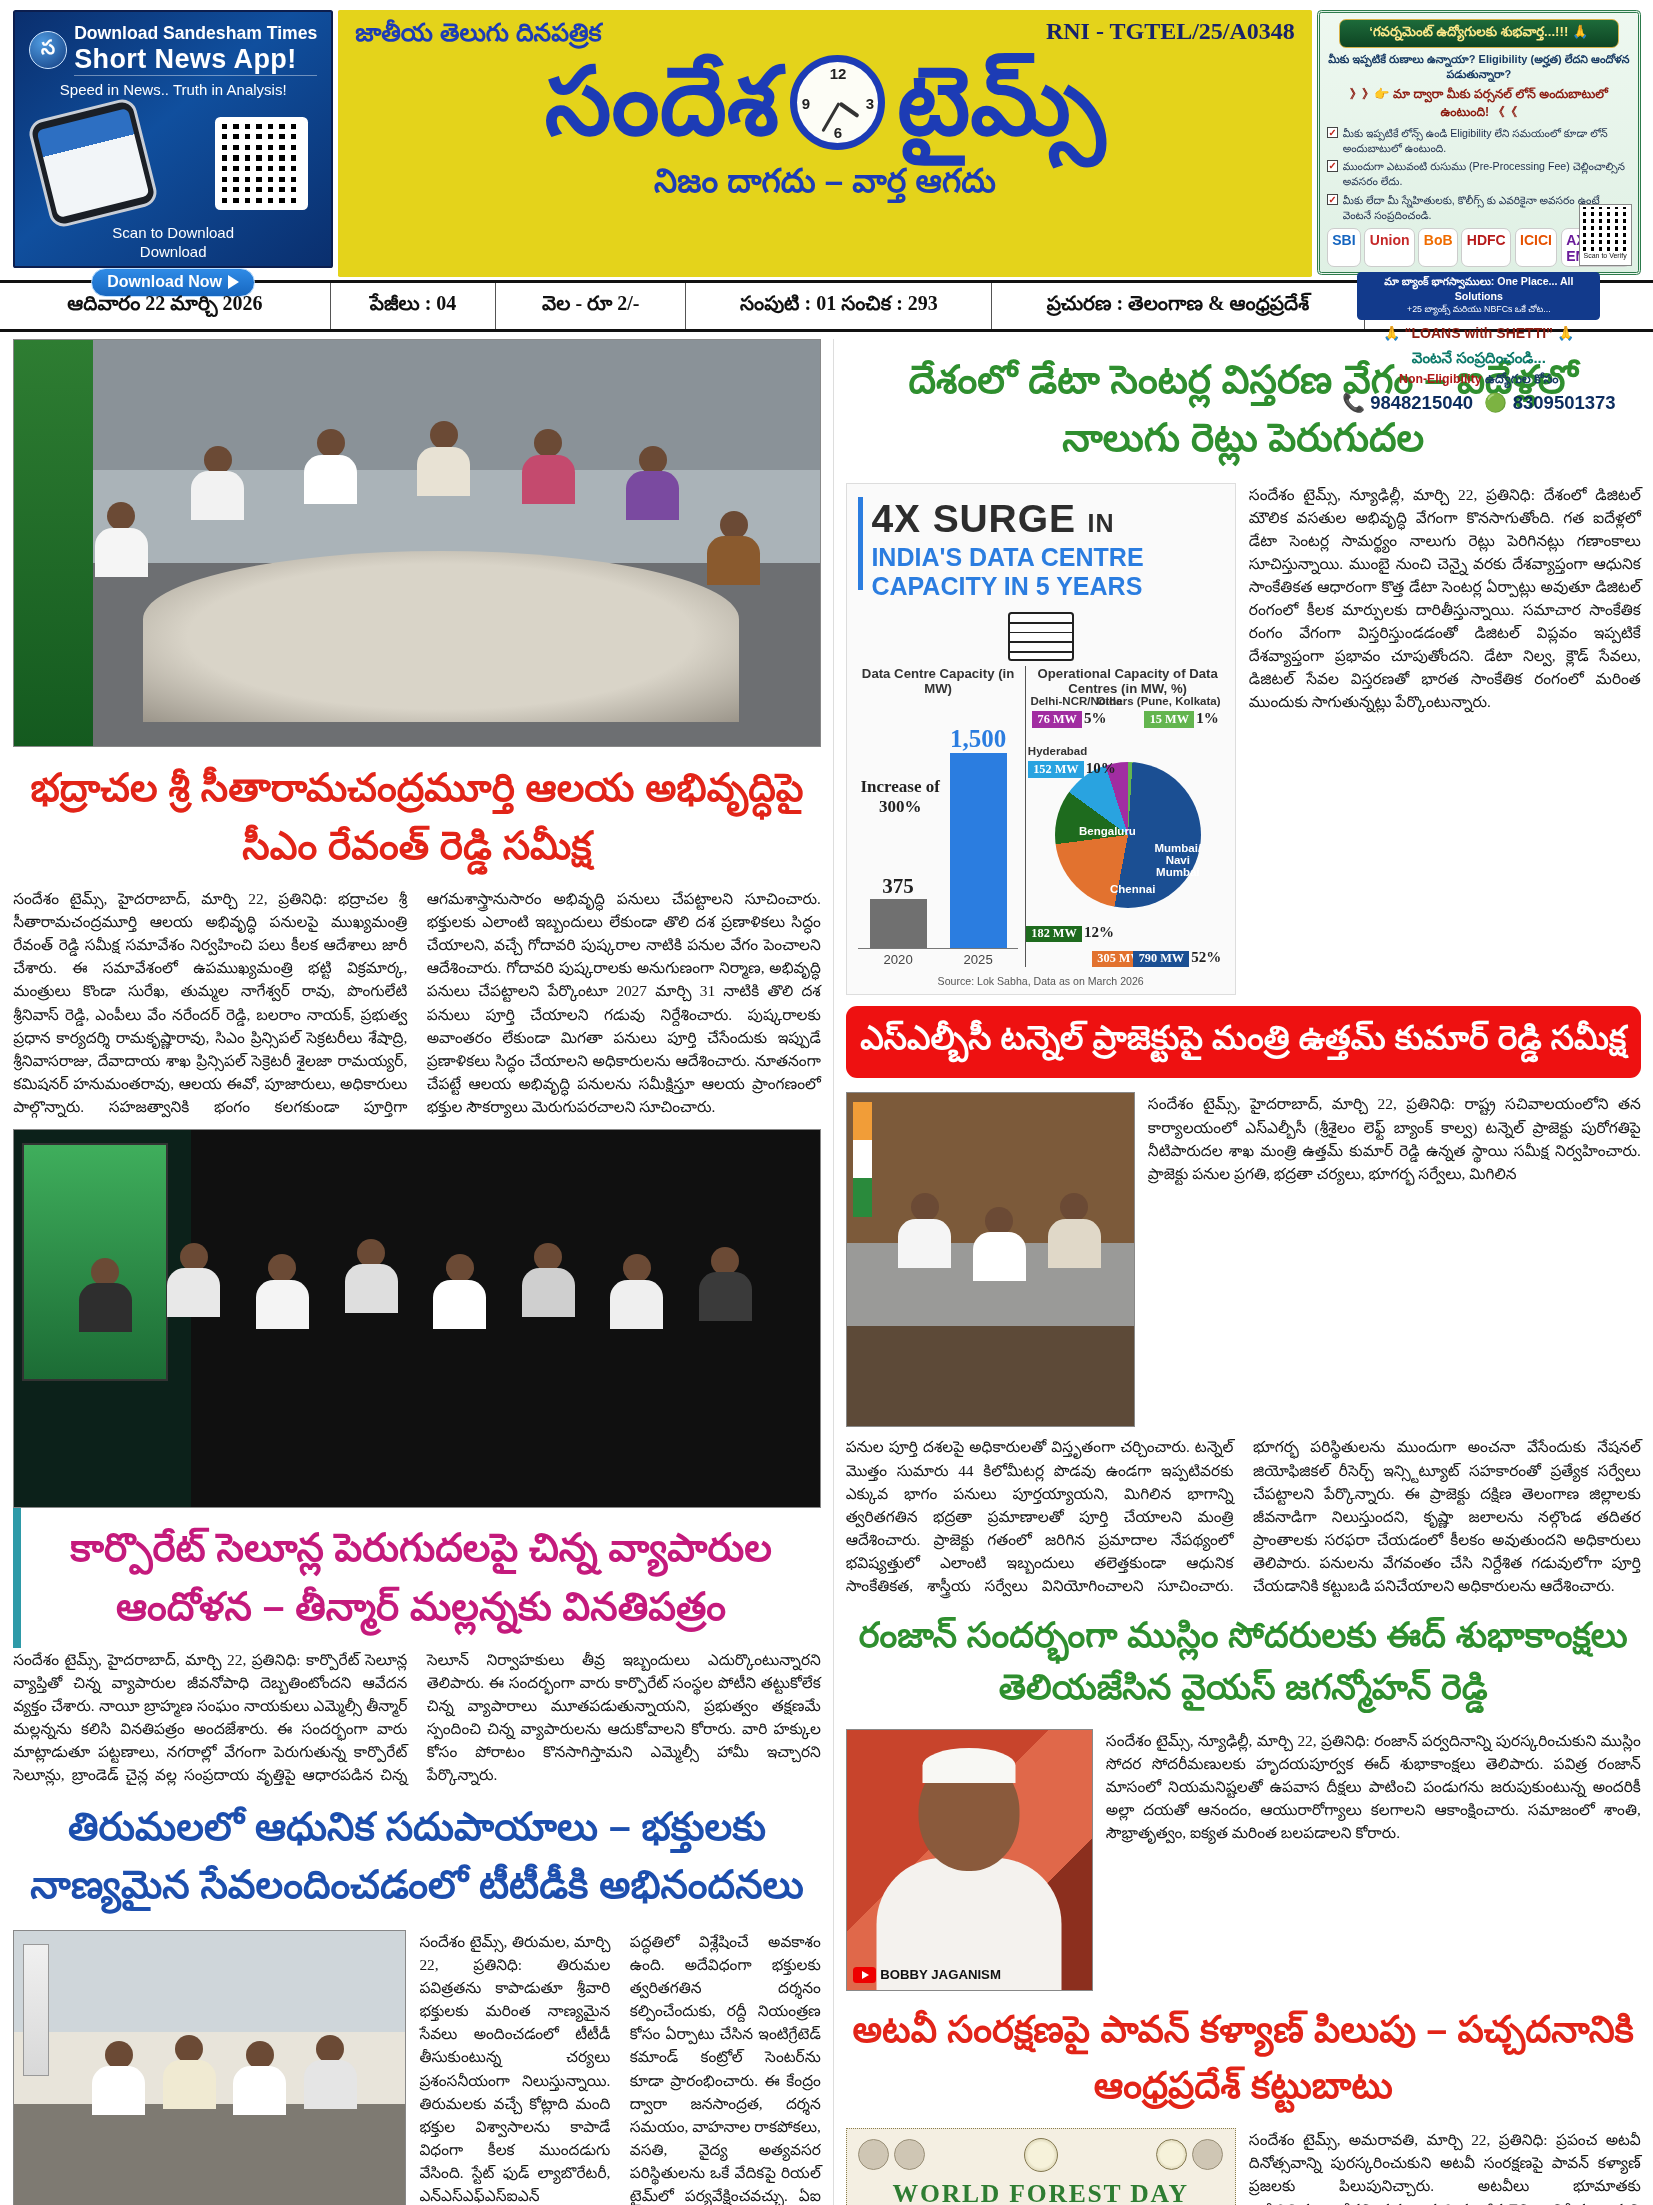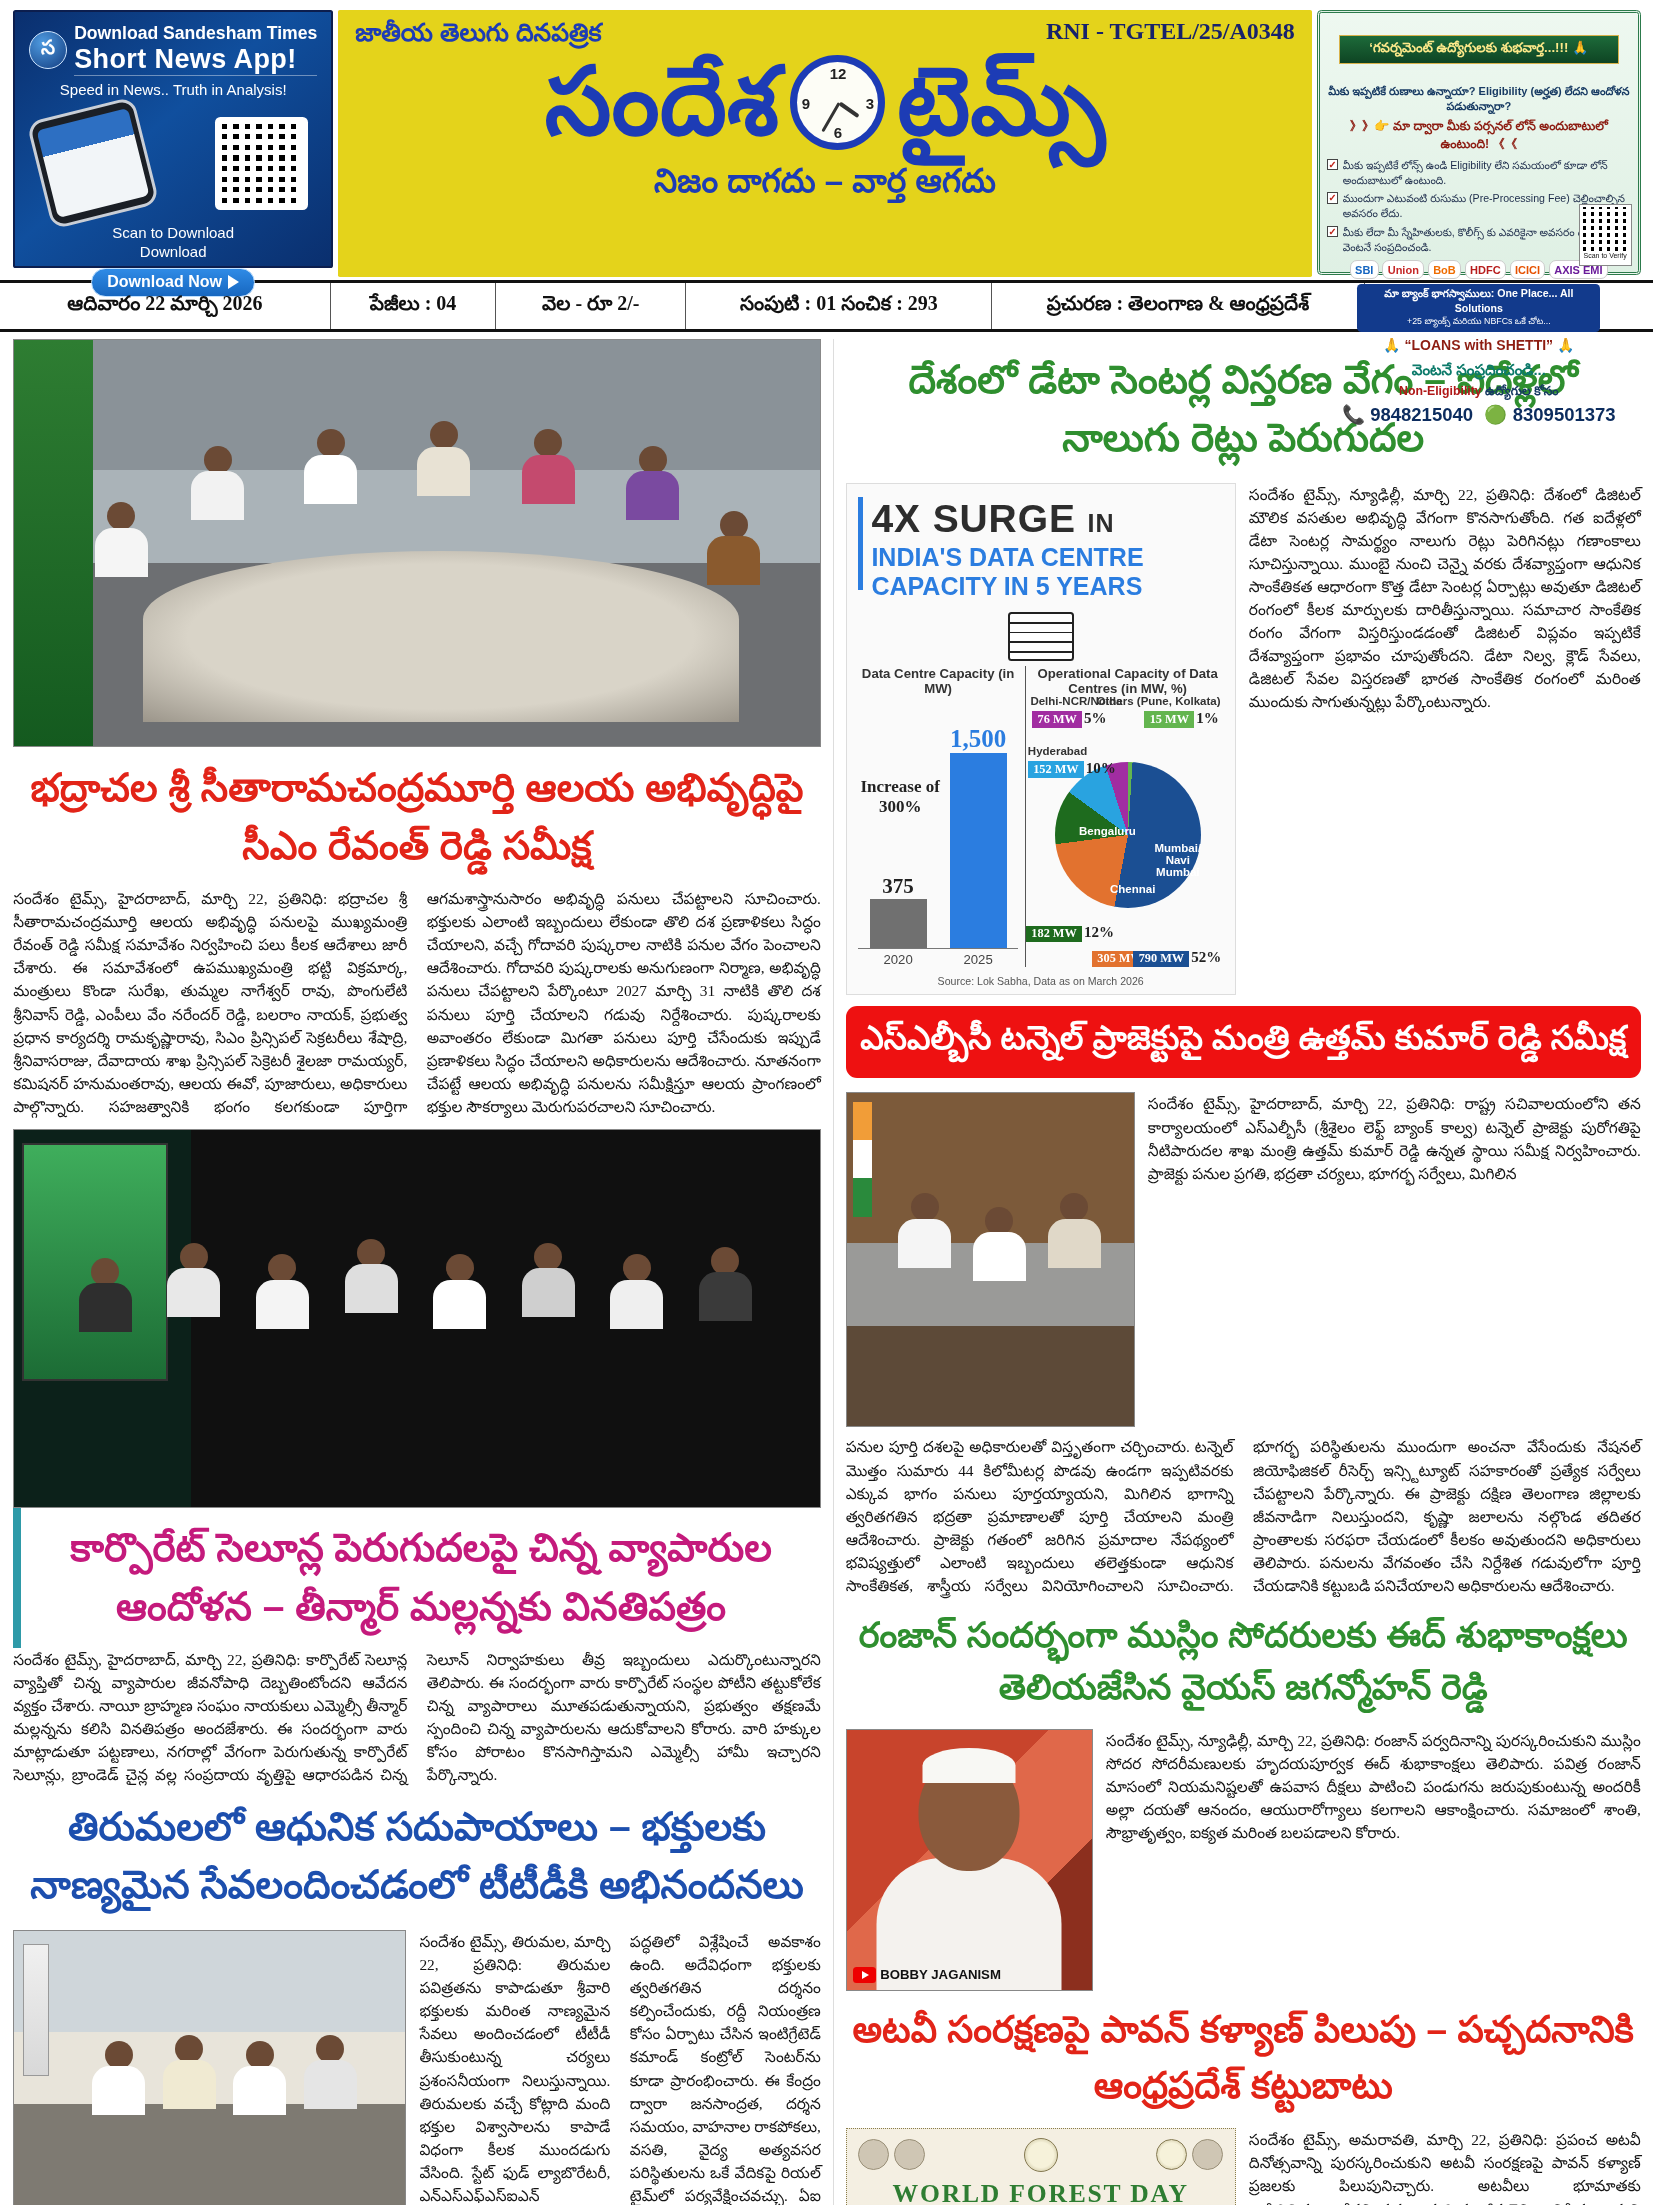--- a/index.html
+++ b/index.html
@@ -44,28 +44,28 @@
   .logo-txt { color:#1d3cb5; font-size:95px; font-weight:bold; line-height:1; font-family:"Liberation Serif",serif; }
   .clock { width:95px; height:95px; border:7px solid #1d3cb5; border-radius:50%; background:#fdfdf6; position:relative; flex:0 0 auto; }
   .clock span { position:absolute; font-size:15px; color:#222; font-weight:bold; }
   .c12{top:2.6px;left:50%;transform:translateX(-50%);} .c3{right:4.4px;top:50%;transform:translateY(-50%);}
   .c6{bottom:2.6px;left:50%;transform:translateX(-50%);} .c9{left:4.4px;top:50%;transform:translateY(-50%);}
   .hand { position:absolute; left:50%; bottom:50%; transform-origin:bottom center; background:#333; border-radius:1.8px; }
   .hand.h { width:3.5px; height:23px; transform:rotate(125deg);} .hand.m { width:2.6px; height:33px; transform:rotate(210deg);}
   .tagline { text-align:center; color:#1d3cb5; font-size:33px; font-weight:bold; margin-top:11.5px; }
   
   .ad-right { width:324px; height:265px; border:3.5px double #2c7a4b; border-radius:4.4px; background:linear-gradient(180deg,#eef8f0,#dff0e4); padding:6.2px 7px; display:flex; flex-direction:column; font-size:10.6px; position:relative; }
-  .loan-banner { margin:16px auto; background:linear-gradient(180deg,#1d6b3a,#0e4423); border:1.8px solid #d8b24a; color:#fde98a; border-radius:0; font-size:13.2px; font-weight:bold; padding:4.4px 9.7px; text-align:center; width:92%; }
+  .loan-banner { margin:0 auto; background:linear-gradient(180deg,#1d6b3a,#0e4423); border:1.8px solid #d8b24a; color:#fde98a; border-radius:7px; font-size:13.2px; font-weight:bold; padding:4.4px 9.7px; text-align:center; width:92%; }
   .loan-q { color:#173a63; font-weight:bold; font-size:11px; text-align:center; margin-top:5.3px; }
   .loan-offer { color:#8d1d12; font-weight:bold; font-size:12.3px; text-align:center; margin-top:3.5px; }
   .loan-list { margin-top:4.4px; display:flex; flex-direction:column; gap:3.5px; }
   .loan-li { display:flex; gap:4.4px; font-size:10.6px; color:#1c2b4a; align-items:flex-start; }
   .chk { width:11.5px; height:11.5px; border:1.3px solid #444; color:#c0281e; font-weight:bold; font-size:9.7px; line-height:9.7px; text-align:center; flex:0 0 auto; background:#fff; }
   .banks { display:flex; gap:3.5px; justify-content:center; margin-top:4.4px; }
-  .bank { background:#fff; border:0.9px solid #ccc; border-radius:7px; font-size:11px; font-weight:bold; padding:2.6px 4.4px; }
+  .bank { background:#fff; border:0.9px solid #ccc; border-radius:7px; font-size:14px; font-weight:bold; padding:2.6px 4.4px; }
   .bank.b1{color:#1565c0;} .bank.b2{color:#c62828;} .bank.b3{color:#ef6c00;} .bank.b4{color:#b71c1c;} .bank.b5{color:#e65100;} .bank.b6{color:#6a1b9a;}
   .blue-band { background:#123a8c; color:#fff; border-radius:4.4px; text-align:center; padding:3.5px 4.4px; margin:4.4px auto 0 auto; width:80%; font-size:10.6px; font-weight:bold; }
   .blue-band .b2 { font-size:8.8px; font-weight:normal; margin-top:1.8px; }
   .loan-brand { text-align:center; color:#8d1d12; font-size:14px; font-weight:bold; margin-top:5.3px; }
   .loan-cta { text-align:center; color:#0c7a6a; font-size:15px; font-weight:bold; margin-top:8px; }
   .loan-sub { text-align:center; font-size:12.3px; font-weight:bold; margin-top:1.8px; }
   .loan-sub .ne { color:#b01818; } .loan-sub .rest { color:#173a63; }
   .loan-phones { display:flex; justify-content:center; gap:11.5px; font-size:18.5px; font-weight:bold; color:#0c2c5e; margin-top:3.5px; }
   .qr2 { position:absolute; right:6.2px; bottom:6.2px; width:53px; height:62px; background:#fff; border:0.9px solid #888; font-size:7px; text-align:center; }
   .qr2 .px { width:44px; height:44px; margin:2.6px auto 0.9px auto;

